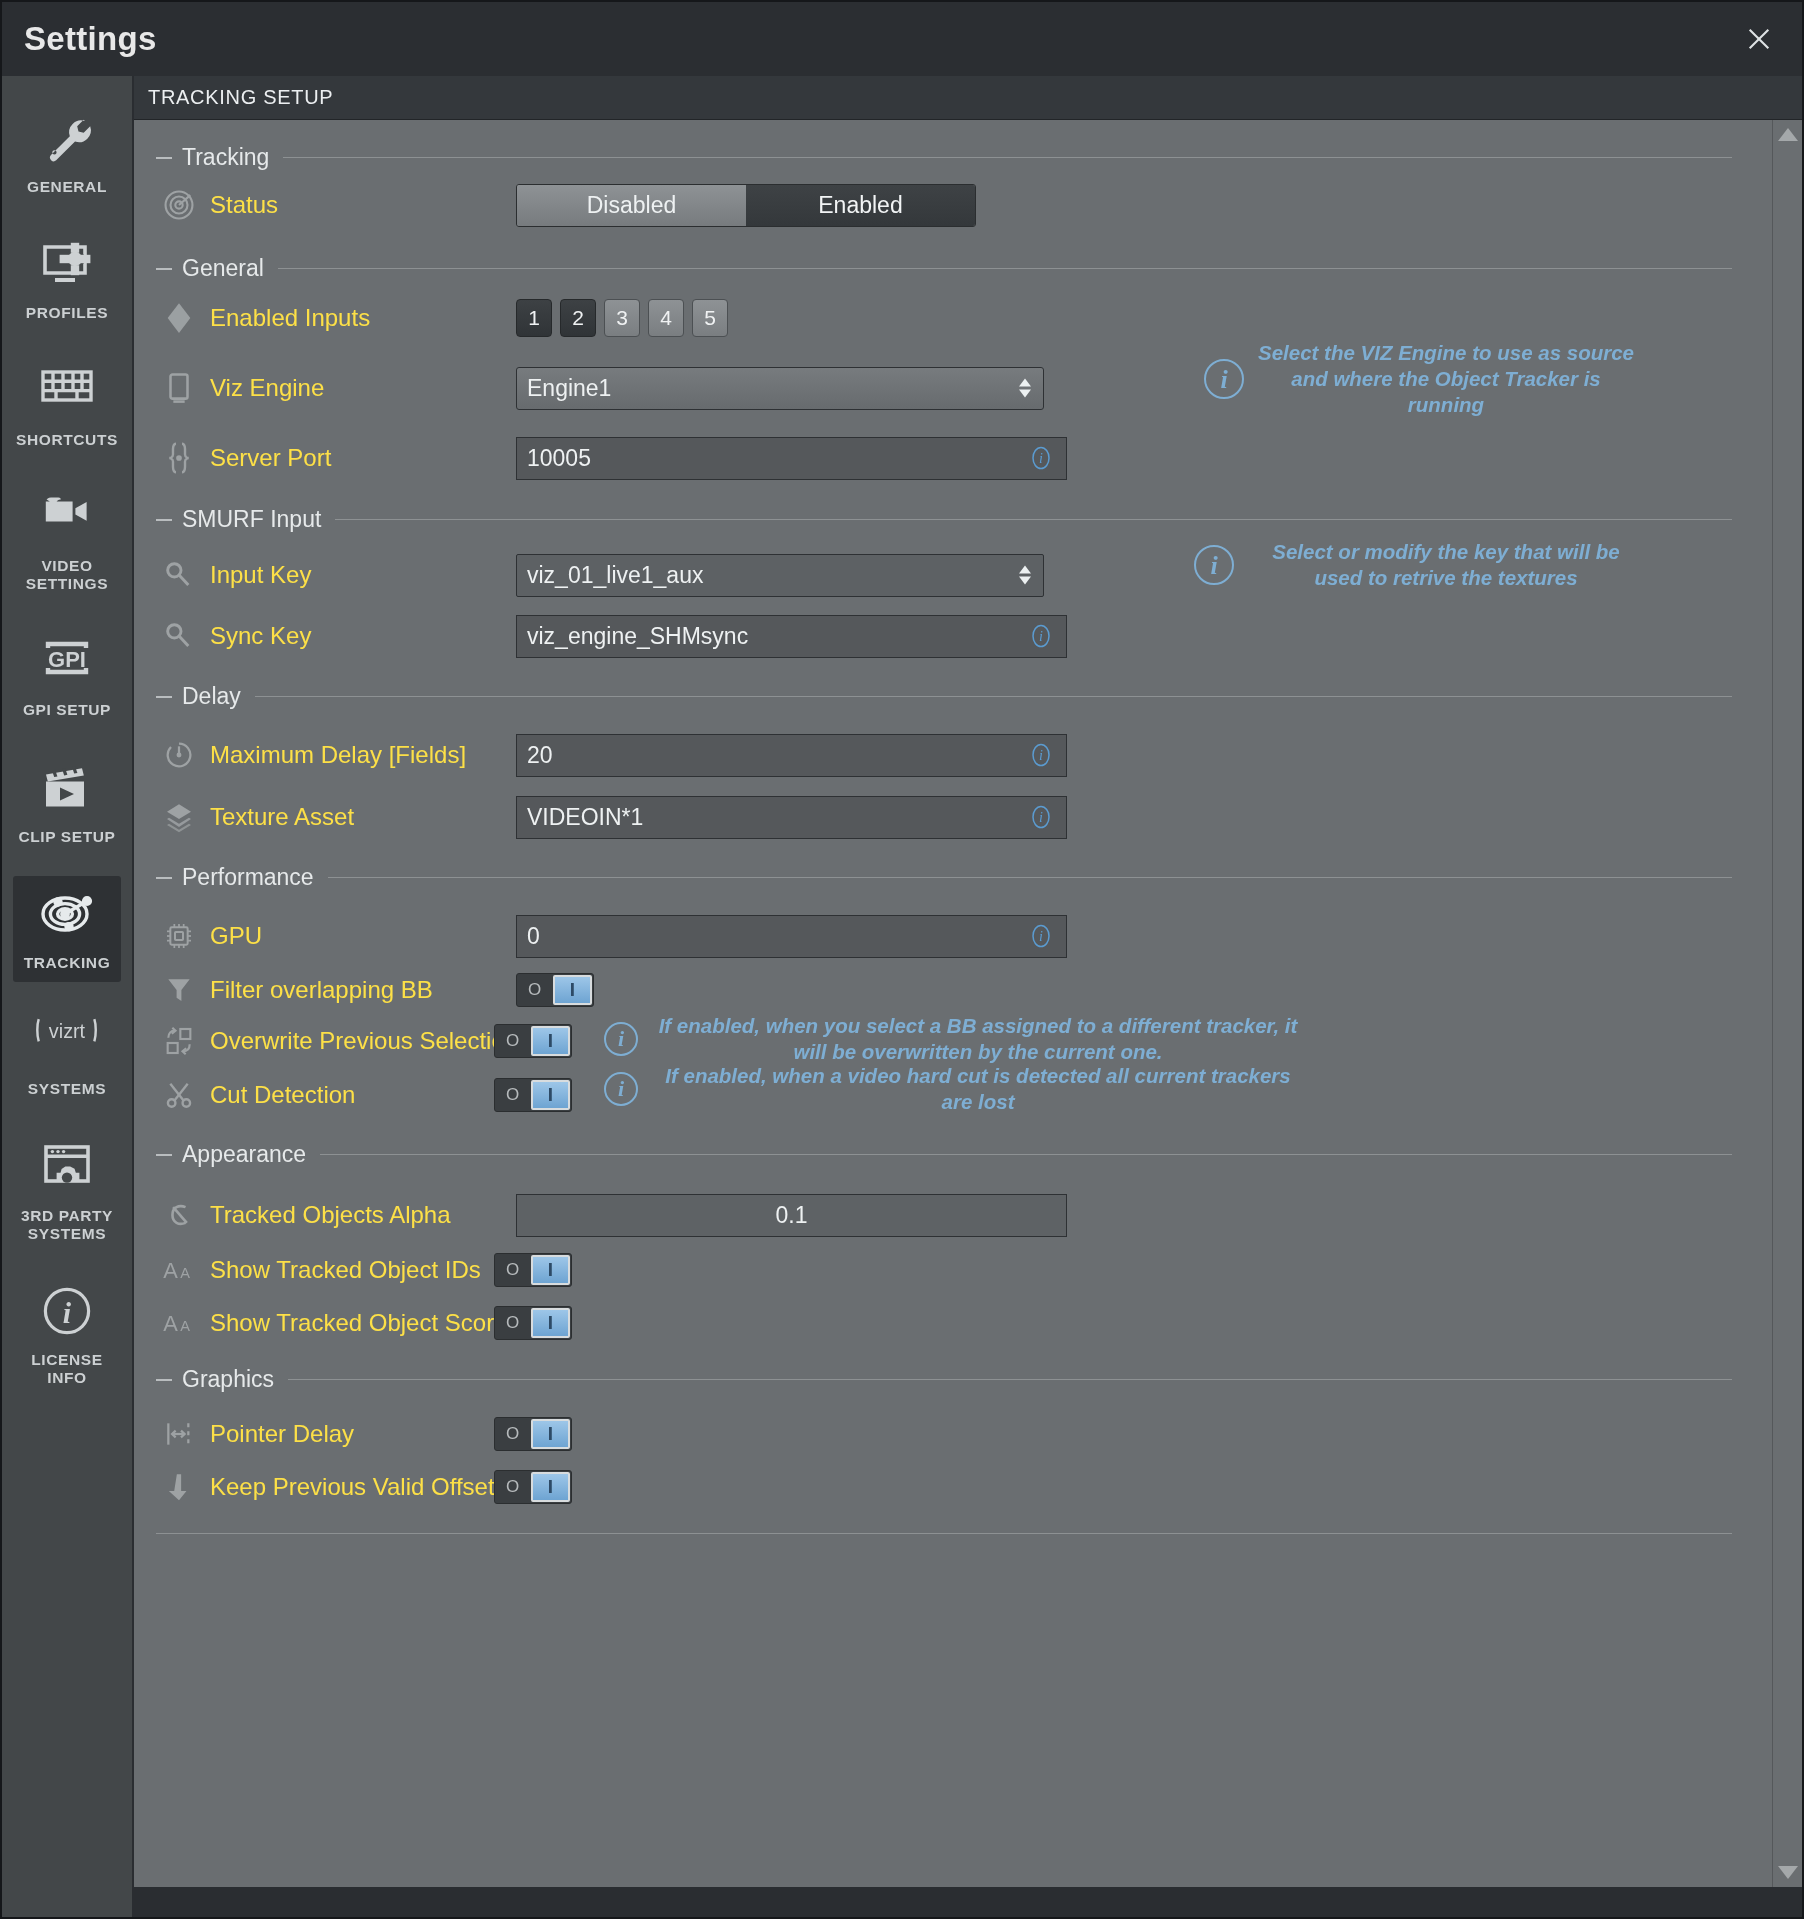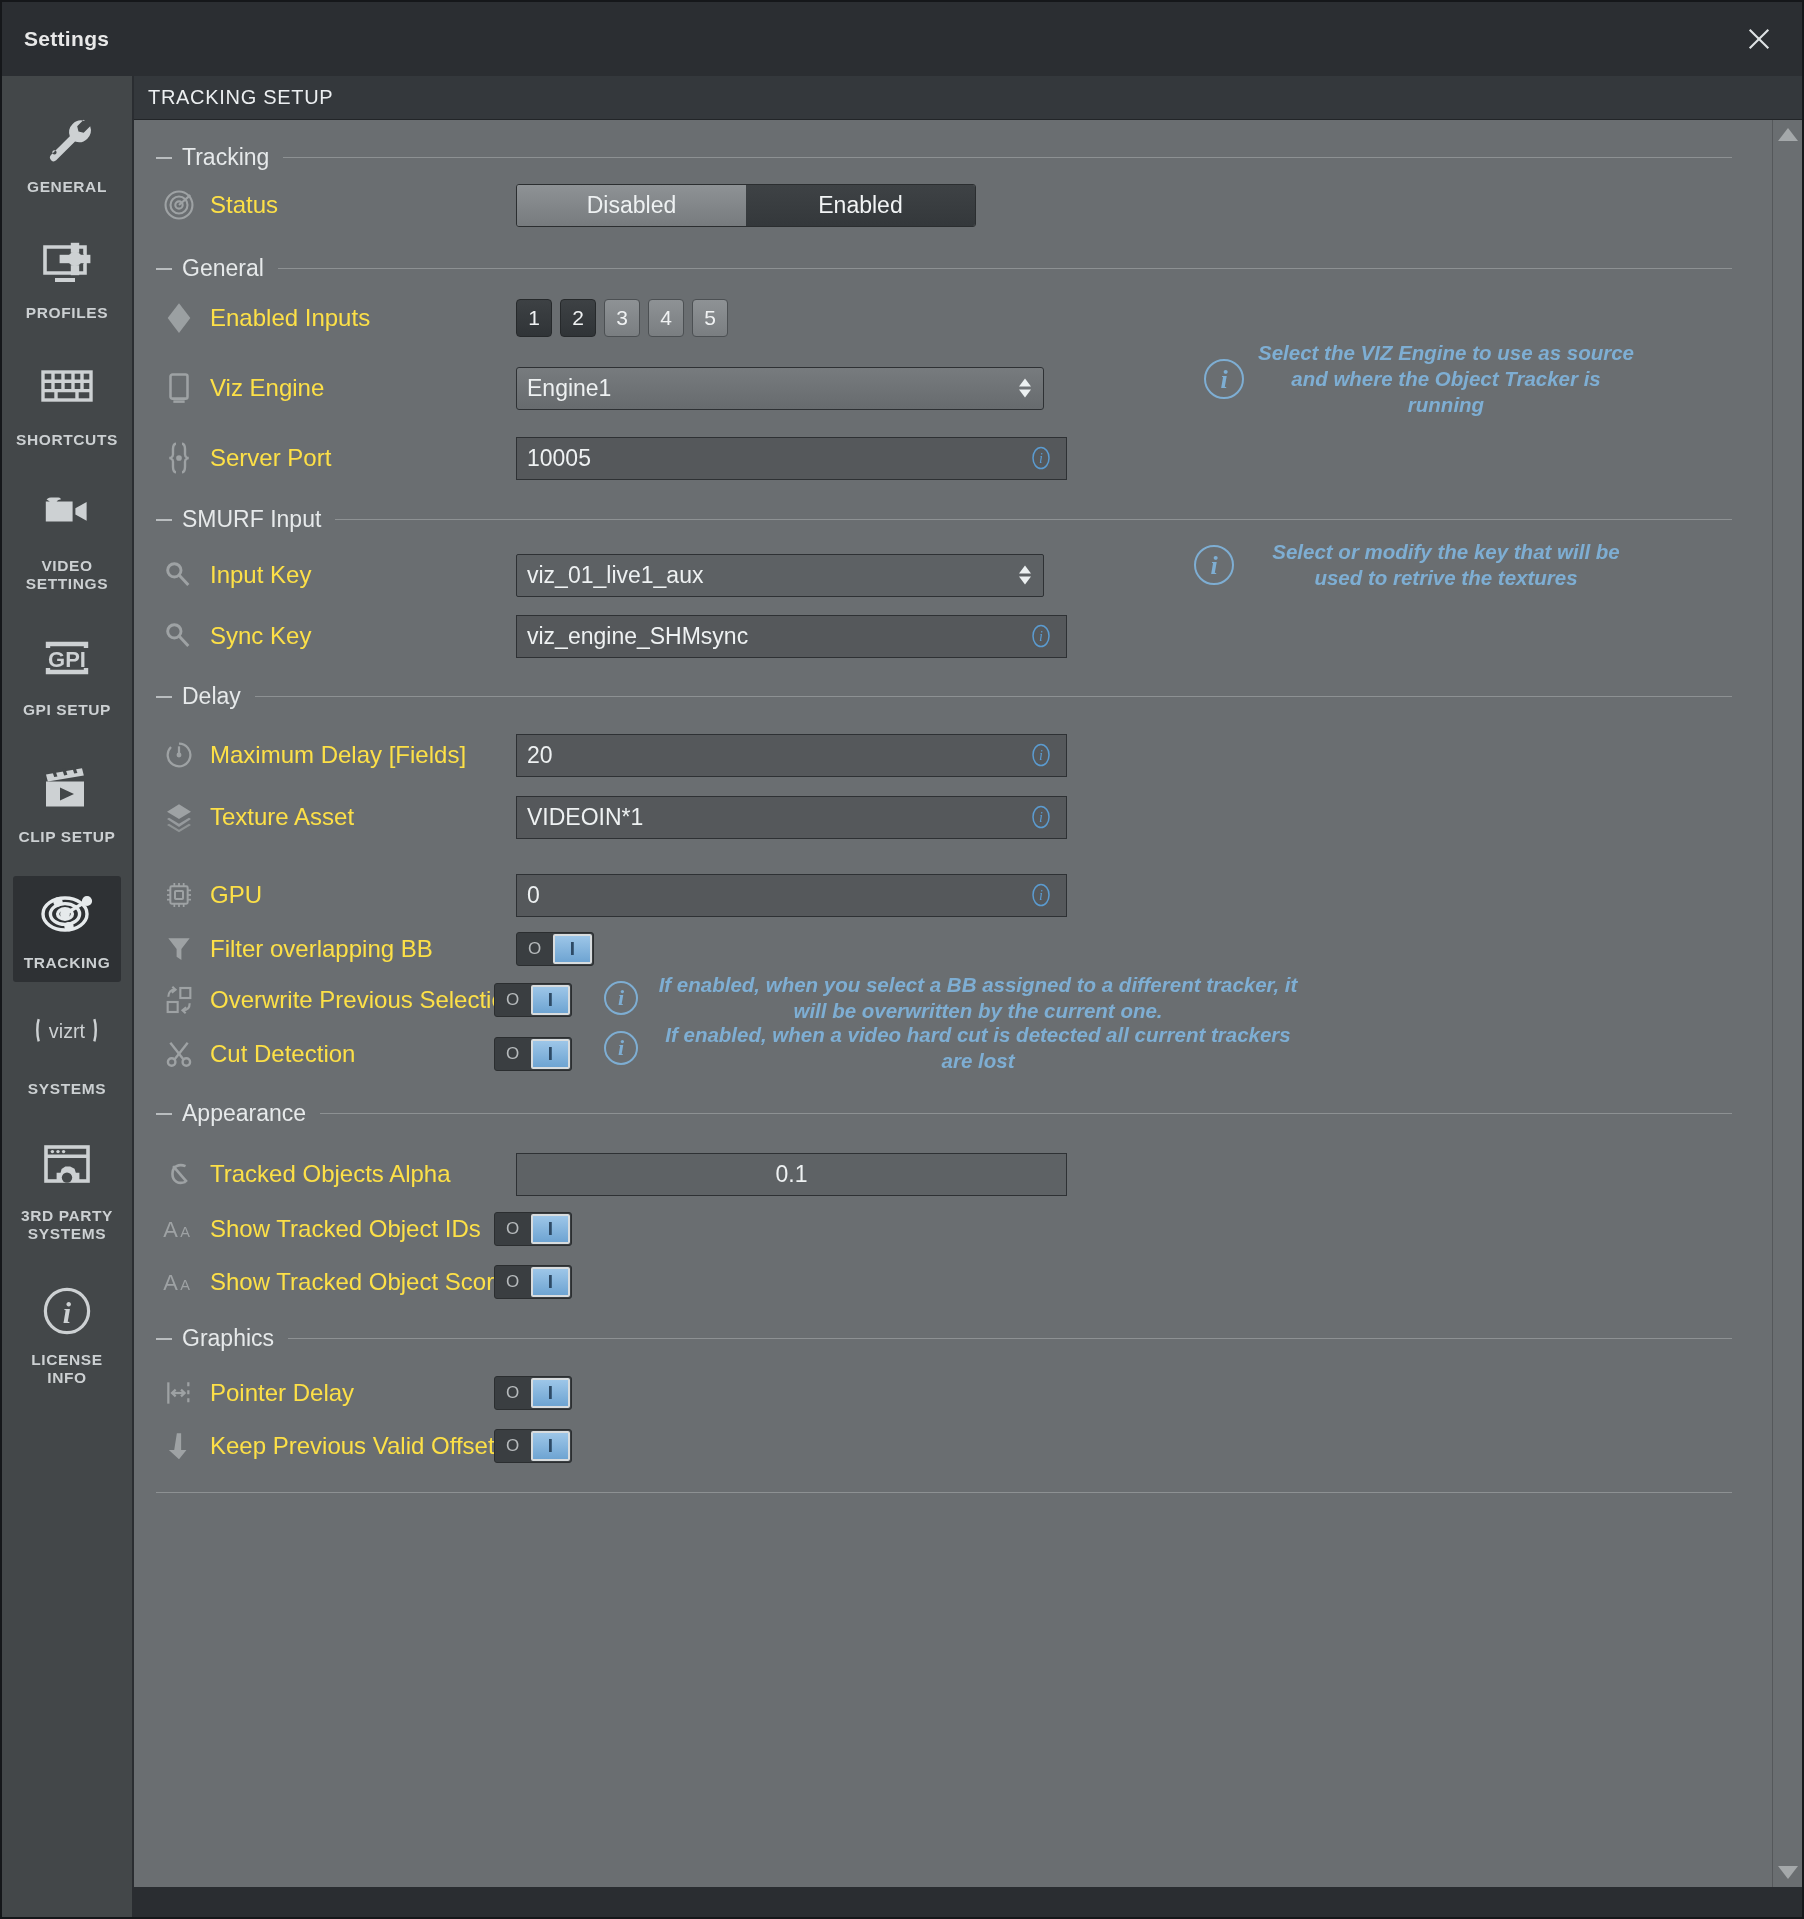--- a/index.html
+++ b/index.html
@@ -18,21 +18,21 @@
   }
   
   .titlebar {
     height: 74px; flex: 0 0 74px;
     background: #2b2e32;
     display: flex; align-items: center;
     padding: 0 22px;
     position: relative;
   }
   .titlebar-title {
-    color: #e8e8e8; font-size: 21px; font-weight: bold;
+    color: #e8e8e8; font-size: 33px; font-weight: bold;
     letter-spacing: .3px;
   }
   .close-btn {
     position: absolute; right: 20px; top: 50%;
     transform: translateY(-50%);
     width: 46px; height: 46px;
     display: flex; align-items: center; justify-content: center;
     cursor: pointer;
   }
   .close-btn svg { width: 28px; height: 28px; }
@@ -618,20 +618,25 @@
                 <span class="in-info">
                   <svg viewBox="0 0 26 26" fill="none">
                       <ellipse cx="13" cy="13" rx="8" ry="10.5" stroke="#5b9bd0" stroke-width="1.5"></ellipse>
                   <text x="13" y="18" fill="#5b9bd0" font-size="14" font-style="italic" text-anchor="middle" font-family="Liberation Serif, serif">i</text>
                     </svg>
                 </span>
               </div>
             </div>
           </div>
 
+          <div class="group" style="margin-top:8px">
+            <span class="group-dash"></span>
+            <span class="group-title">Performance</span>
+            <span class="group-line"></span>
+          </div>
 
           <div class="row" style="min-height:74px; padding-top:16px">
             <div class="row-label">
               <span class="row-icon">
                 <svg width="32" height="32" viewBox="0 0 24 24" fill="none" stroke="#9ea2a4" stroke-width="1.5">
                   <rect x="5.5" y="5.5" width="13" height="13" rx="1"></rect>
                   <rect x="9" y="9" width="6" height="6" rx=".6"></rect>
                   <g stroke-width="1.3">
                   <line x1="8.5" y1="3" x2="8.5" y2="5.5"></line>
                       <line x1="12" y1="3" x2="12" y2="5.5"></line>

